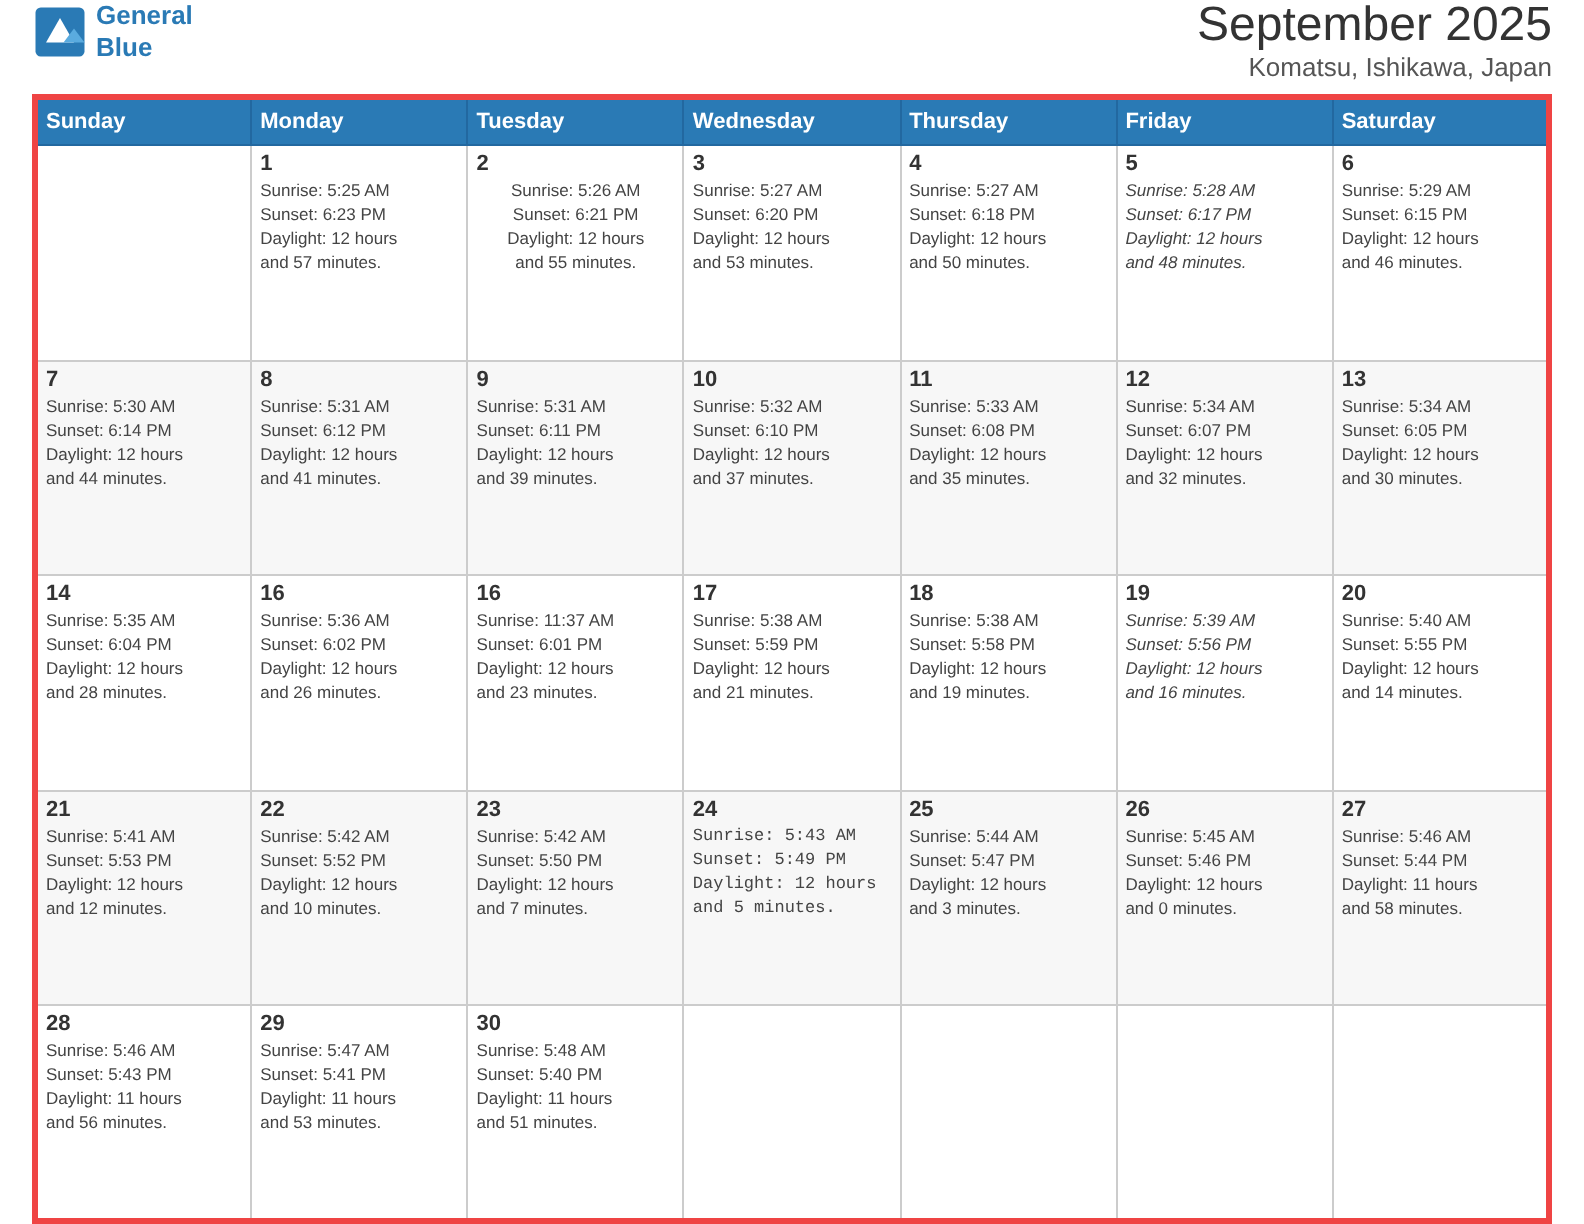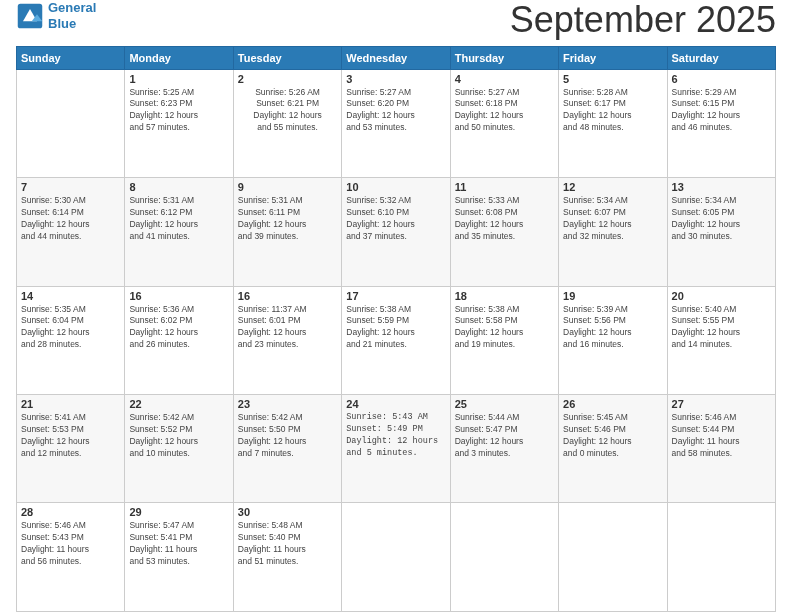--- a/index.html
+++ b/index.html
@@ -38,32 +38,32 @@
       color: #2a7ab5;
     }
     .logo-icon {
       width: 28px;
       height: 28px;
     }
     .title-block {
       text-align: right;
     }
     .month-title {
-      font-size: 36px;
+      font-size: 24px;
       font-weight: 300;
       color: #333;
       line-height: 1.1;
     }
     .location {
       font-size: 13px;
       color: #555;
     }
     .calendar {
       flex: 1;
-      border: 1px solid #ef4444;
+      border: 3px solid #ef4444;
       border-collapse: collapse;
       width: 100%;
       table-layout: fixed;
     }
     .calendar th {
       background-color: #2a7ab5;
       color: #fff;
       font-size: 11px;
       font-weight: bold;
       padding: 5px 4px;
@@ -114,20 +114,21 @@
         <polygon points="8,22 16,8 24,22" fill="white"></polygon>
         <polygon points="18,22 24,14 30,22" fill="#5aabdf"></polygon>
       </svg>
       <div class="logo-text">
         <div><span>General</span></div>
         <div><span>Blue</span></div>
       </div>
     </div>
     <div class="title-block">
       <div class="month-title">September 2025</div>
+      <div class="location">Komatsu, Ishikawa, Japan</div>
     </div>
   </div>
 
   <table class="calendar">
     <thead>
       <tr>
       <th>Sunday</th>
           <th>Monday</th>
           <th>Tuesday</th>
           <th>Wednesday</th>
@@ -162,21 +163,21 @@
           </td>
           <td>
             <span class="day-num">4</span>
             <div class="day-info" style="white-space: pre-line;">Sunrise: 5:27 AM
 Sunset: 6:18 PM
 Daylight: 12 hours
 and 50 minutes.</div>
           </td>
           <td>
             <span class="day-num">5</span>
-            <div class="day-info" style="white-space: pre-line;">Sunrise: 5:28 AM
+            <div class="day-info" style="white-space: pre-line; font-style: italic;">Sunrise: 5:28 AM
 Sunset: 6:17 PM
 Daylight: 12 hours
 and 48 minutes.</div>
           </td>
           <td>
             <span class="day-num">6</span>
             <div class="day-info" style="white-space: pre-line;">Sunrise: 5:29 AM
 Sunset: 6:15 PM
 Daylight: 12 hours
 and 46 minutes.</div>
@@ -264,21 +265,21 @@
           </td>
           <td>
             <span class="day-num">18</span>
             <div class="day-info" style="white-space: pre-line;">Sunrise: 5:38 AM
 Sunset: 5:58 PM
 Daylight: 12 hours
 and 19 minutes.</div>
           </td>
           <td>
             <span class="day-num">19</span>
-            <div class="day-info" style="white-space: pre-line;">Sunrise: 5:39 AM
+            <div class="day-info" style="white-space: pre-line; font-style: italic;">Sunrise: 5:39 AM
 Sunset: 5:56 PM
 Daylight: 12 hours
 and 16 minutes.</div>
           </td>
           <td>
             <span class="day-num">20</span>
             <div class="day-info" style="white-space: pre-line;">Sunrise: 5:40 AM
 Sunset: 5:55 PM
 Daylight: 12 hours
 and 14 minutes.</div>

